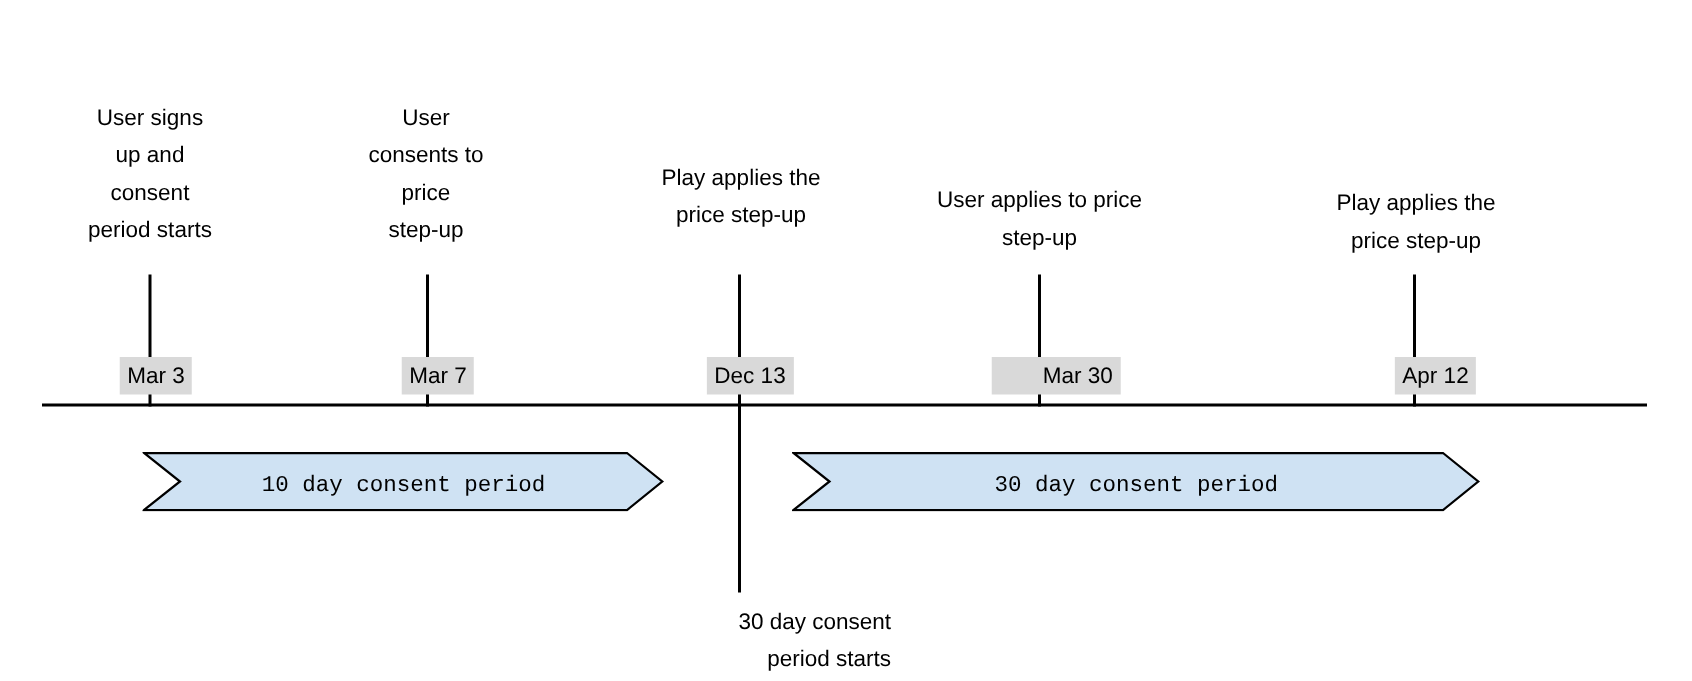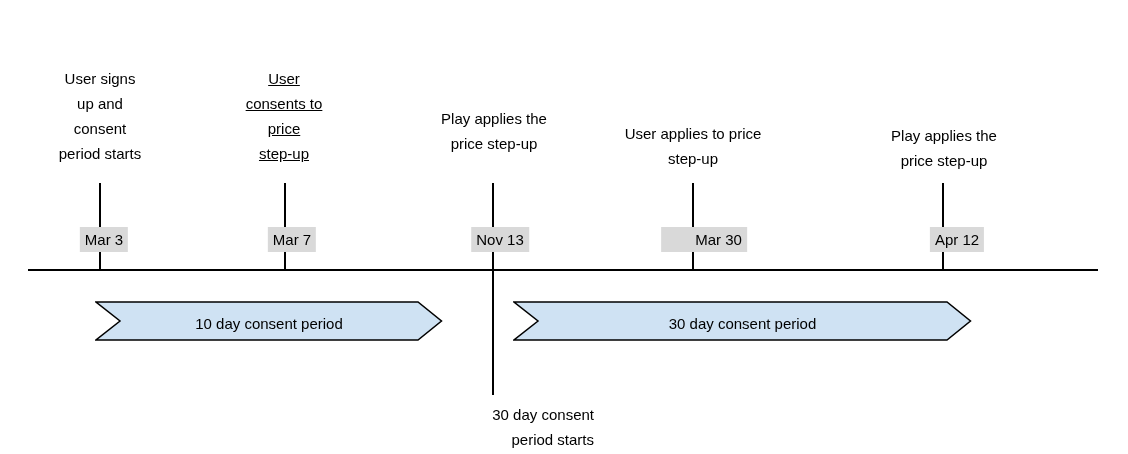--- a/index.html
+++ b/index.html
@@ -27,21 +27,21 @@
   
   .event-label{
     position:absolute;
     white-space:pre-line;
     text-align:center;
     font-size:15px;
     line-height:25px;
     color:var(--text);
   }
   .event-1{left:35px;  top:46px;  width:130px;}
-  .event-2{left:224px; top:46px;  width:120px;text-decoration:underline;}
+  .event-2{left:224px; top:46px;  width:120px;}
   .event-3{left:409px; top:86px;  width:170px;}
   .event-4{left:583px; top:101px; width:220px;}
   .event-5{left:859px; top:103px; width:170px;}
 
   
   .tick{
     position:absolute;
     width:2px;
     background:var(--line);
     top:163px;
@@ -49,21 +49,21 @@
   }
   .tick-1{left:99px;}
   .tick-2{left:284px;}
   .tick-3{left:492px; height:212px;} 
   .tick-4{left:692px;}
   .tick-5{left:942px;}
 
   
   .date-chip{
     position:absolute;
-    top:207px;
+    top:218px;
     transform:translateX(-50%);
     background:var(--date-label-bg);
     font-size:15px;
     line-height:21px;
     padding:2px 5px;
     white-space:nowrap;
     color:var(--text);
   }
   .chip-1{left:104px;}
   .chip-2{left:292px;}
@@ -79,23 +79,24 @@
     width:1070px;
     height:2px;
     background:var(--line);
   }
 
   
   .period{
     position:absolute;
     top:281px;
     height:44px;
+    font-family:Liberation Mono, monospace;
   }
   .period-1{left:95px;  width:348px;}
-  .period-2{left:513px; width:459px;}
+  .period-2{left:528px; width:459px;}
   .period svg{display:block;position:absolute;left:0;top:0;}
   .period polygon{
     fill:var(--period-fill);
     stroke:var(--period-border);
     stroke-width:1.5;
     stroke-linejoin:miter;
   }
   .period-label{
     position:absolute;
     left:0; top:0; right:0; bottom:0;
@@ -140,21 +141,21 @@
 price step-up</div>
 
   <div class="tick tick-1"></div>
   <div class="tick tick-2"></div>
   <div class="tick tick-3"></div>
   <div class="tick tick-4"></div>
   <div class="tick tick-5"></div>
 
   <div class="date-chip chip-1">Mar 3</div>
   <div class="date-chip chip-2">Mar 7</div>
-  <div class="date-chip chip-3">Nov 13</div>
+  <div class="date-chip chip-3">Dec 13</div>
   <div class="date-chip chip-4">Mar 30</div>
   <div class="date-chip chip-5">Apr 12</div>
 
   <div class="axis"></div>
 
   <div class="period period-1">
     <svg width="348" height="40" viewBox="0 0 348 40" aria-hidden="true">
       <polygon points="1,1 323,1 346.5,20 323,39 1,39 25,20"></polygon>
     </svg>
     <span class="period-label">10 day consent period</span>

